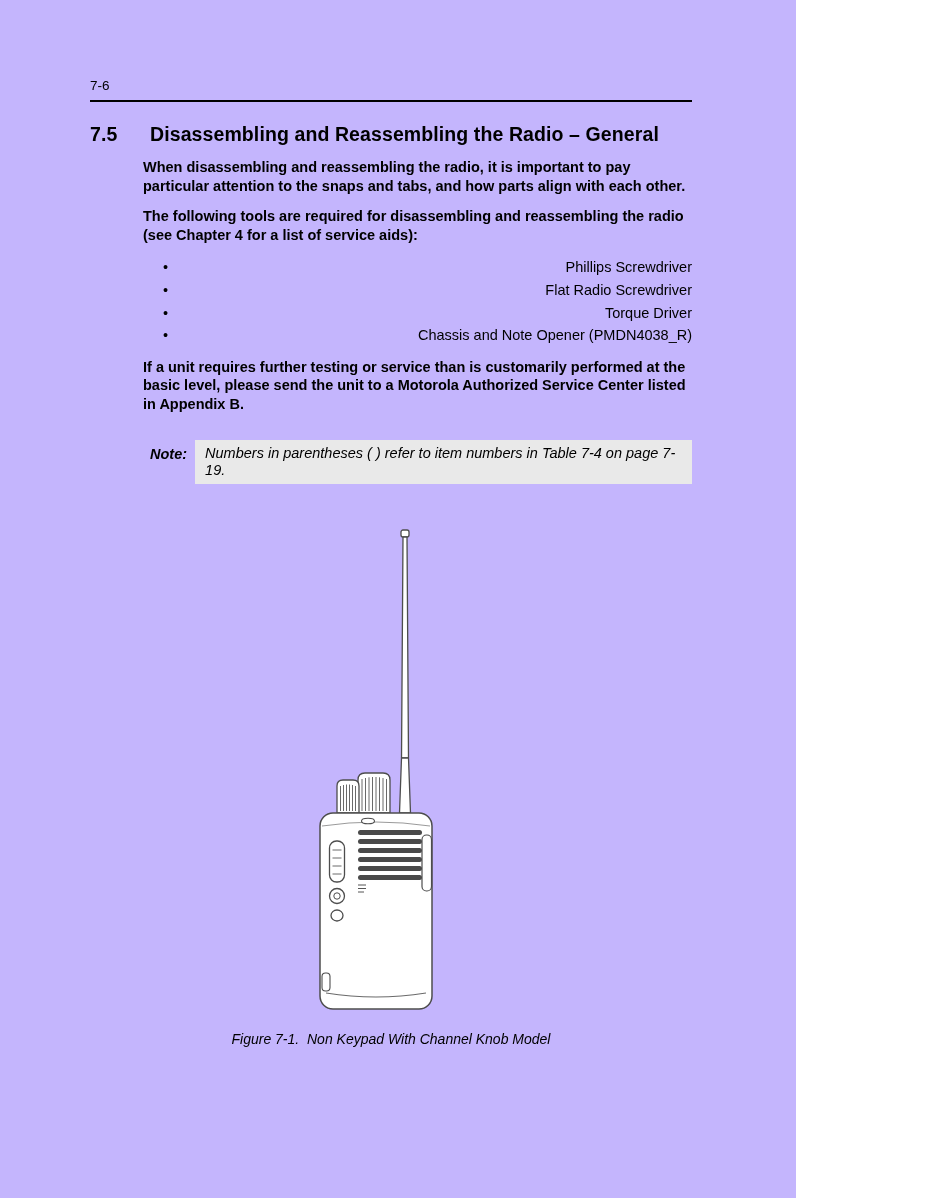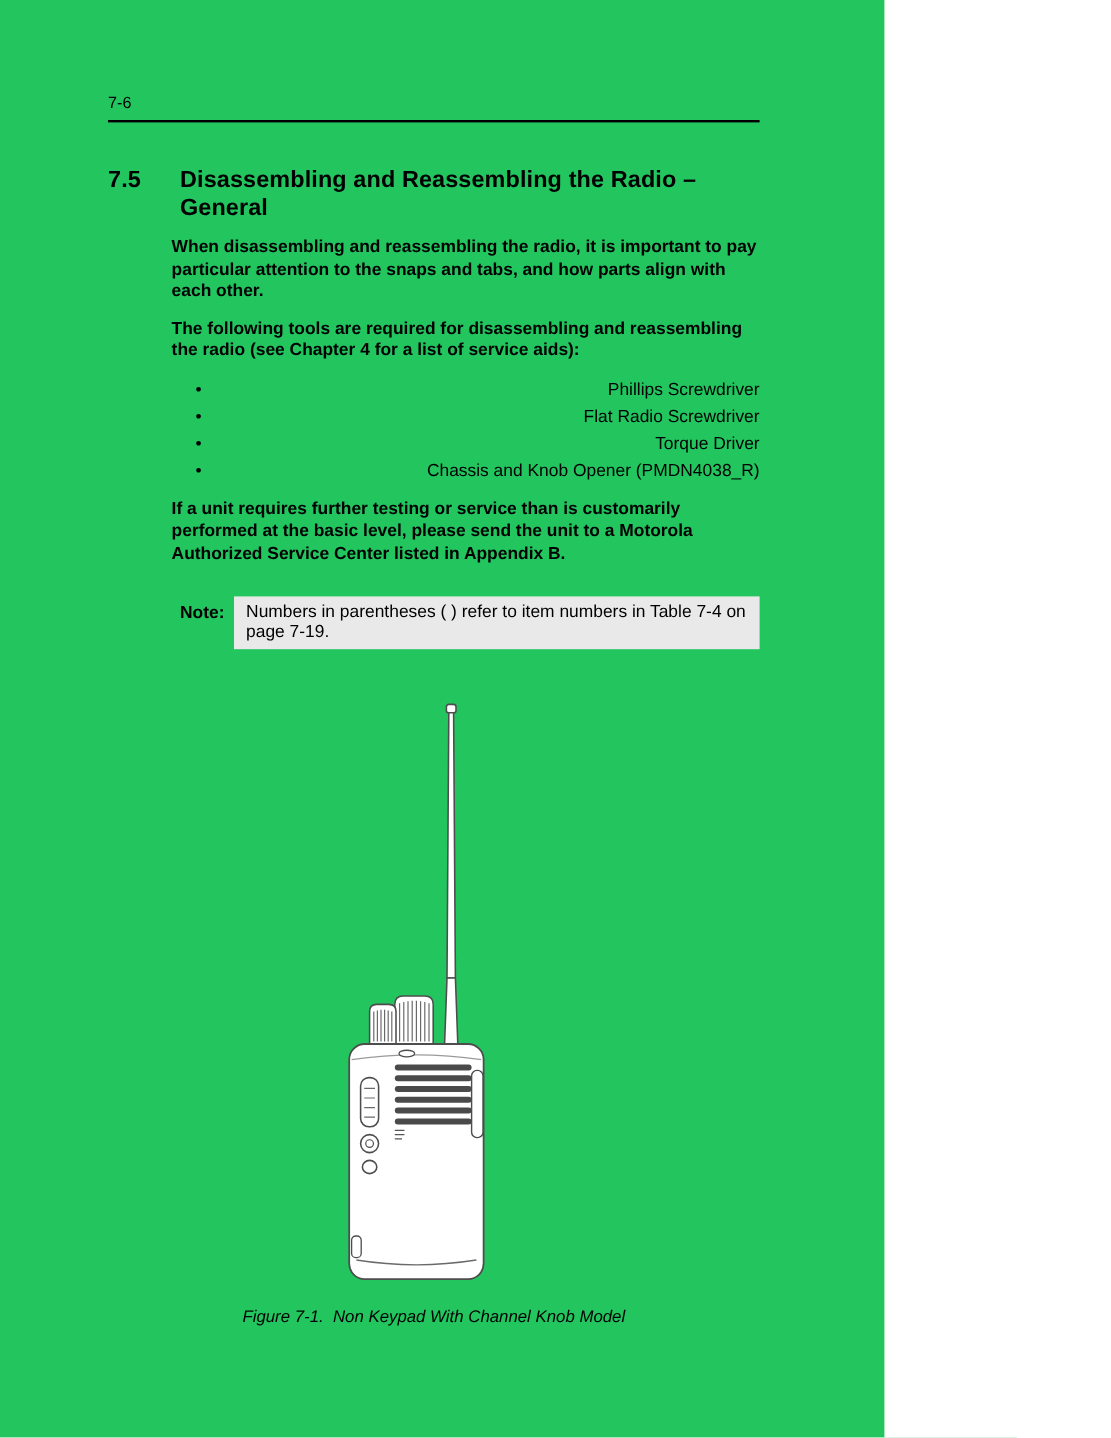--- a/index.html
+++ b/index.html
@@ -3,46 +3,45 @@
 <meta charset="utf-8">
 <style>
   * { margin: 0; padding: 0; box-sizing: border-box; }
   html, body { background: #ffffff; }
   body {
     font-family: "Liberation Sans", sans-serif;
     color: #000;
   }
   .page {
     position: relative;
-    width: 737px;
+    width: 796px;
     height: 1198px;
-    background: #22c55e;
+    background: #c4b5fd;
     padding: 78px 104px 0 90px;
     overflow: hidden;
   }
   .header-row {
     display: flex;
     justify-content: space-between;
     align-items: baseline;
     font-size: 13.5px;
   }
   .header-title { text-align: right; }
   .header-title .bold { font-weight: bold; }
   .header-rule {
     border: none;
     border-top: 2.5px solid #000;
     margin-top: 7px;
   }
   .section-heading {
     display: flex;
-    margin-top: 37px;
+    margin-top: 21px;
     font-size: 19.5px;
     font-weight: bold;
     letter-spacing: 0.1px;
-    justify-content: space-between;
   }
   .section-heading .sec-num { width: 60px; flex: 0 0 60px; }
   .content {
     margin-left: 53px;
     margin-top: 12px;
     font-size: 14.5px;
     line-height: 18.6px;
   }
   .content p { margin-bottom: 12px; font-weight: bold; }
   ul.tools {
@@ -60,20 +59,21 @@
     position: absolute;
     left: 0;
     top: 0;
   }
   .note-row {
     display: flex;
     align-items: stretch;
     margin-top: 26px;
     margin-left: 7px;
     font-size: 14.5px;
+    font-style: italic;
   }
   .note-label {
     font-weight: bold;
     padding: 5px 8px 5px 0;
     white-space: nowrap;
   }
   .note-box {
     flex: 1;
     background: #e9e9e9;
     padding: 5px 10px;
@@ -111,21 +111,21 @@
   </div>
 
   <div class="content">
     <p>When disassembling and reassembling the radio, it is important to pay particular attention to the snaps and tabs, and how parts align with each other.</p>
     <p>The following tools are required for disassembling and reassembling the radio (see Chapter 4 for a list of service aids):</p>
 
     <ul class="tools">
       <li>Phillips Screwdriver</li>
       <li>Flat Radio Screwdriver</li>
       <li>Torque Driver</li>
-      <li>Chassis and Knob Opener (PMDN4038_R)</li>
+      <li>Chassis and Note Opener (PMDN4038_R)</li>
     </ul>
 
     <p>If a unit requires further testing or service than is customarily performed at the basic level, please send the unit to a Motorola Authorized Service Center listed in Appendix B.</p>
 
     <div class="note-row">
       <span class="note-label">Note:</span>
       <span class="note-box">Numbers in parentheses ( ) refer to item numbers in Table 7-4 on page 7-19.</span>
     </div>
   </div>
 

